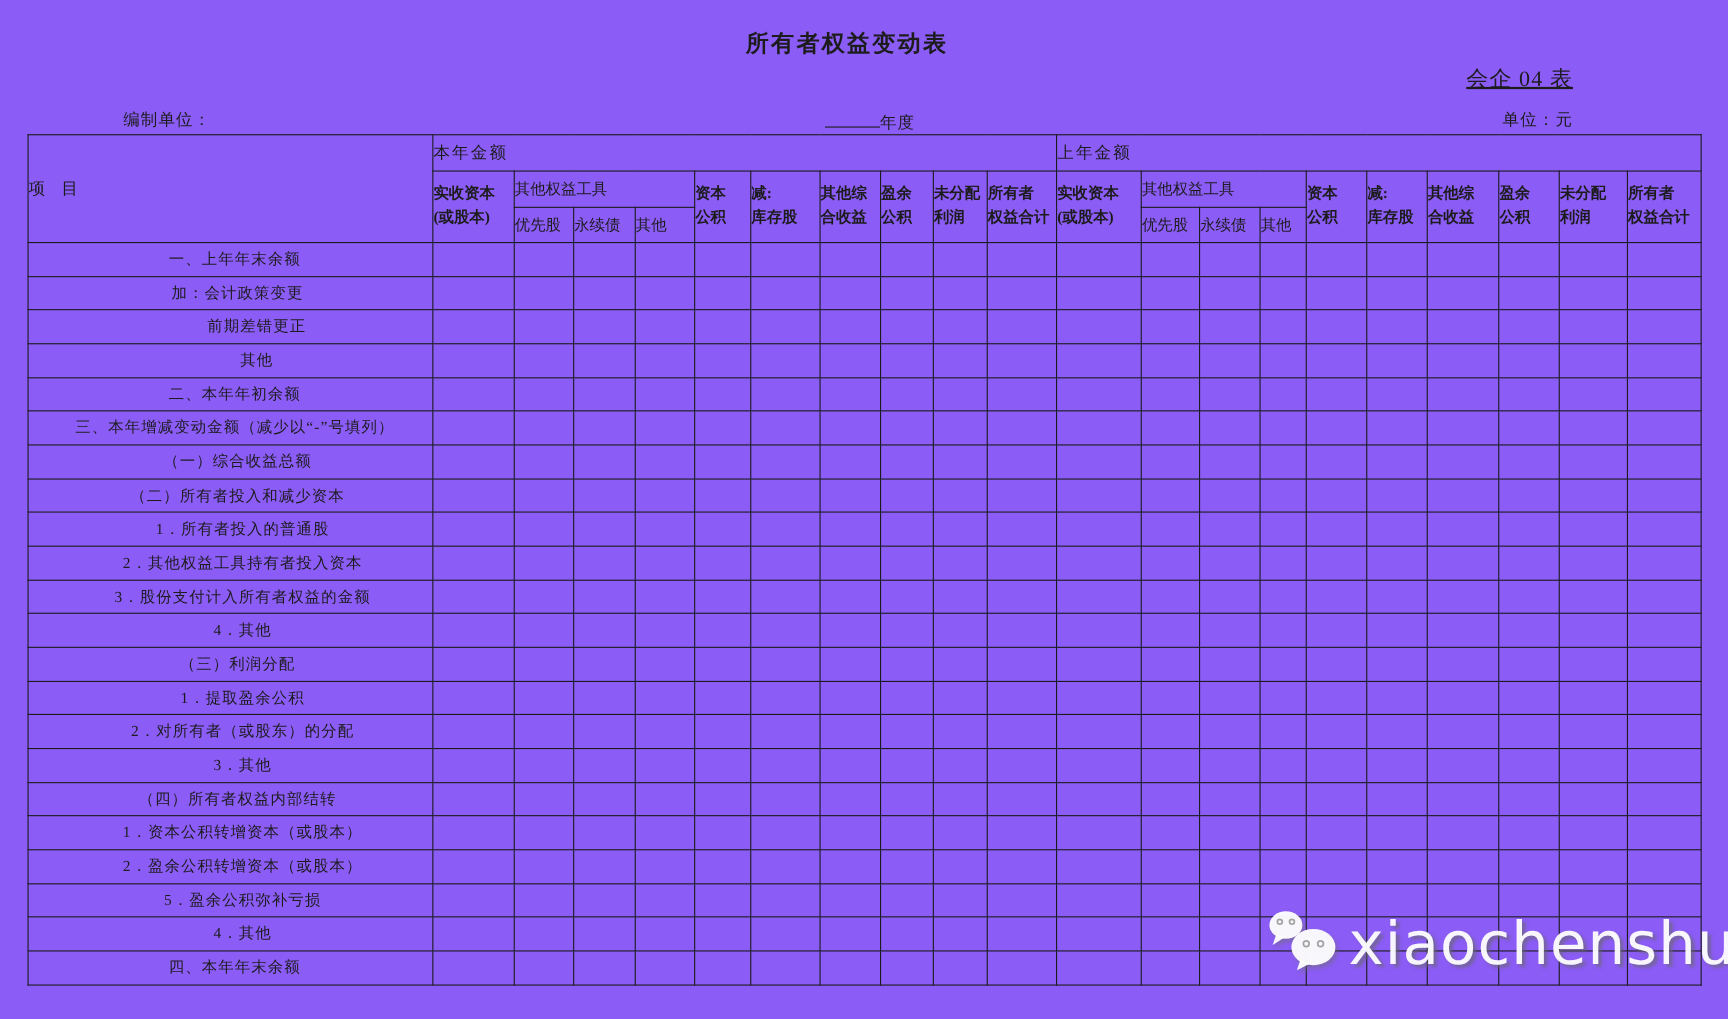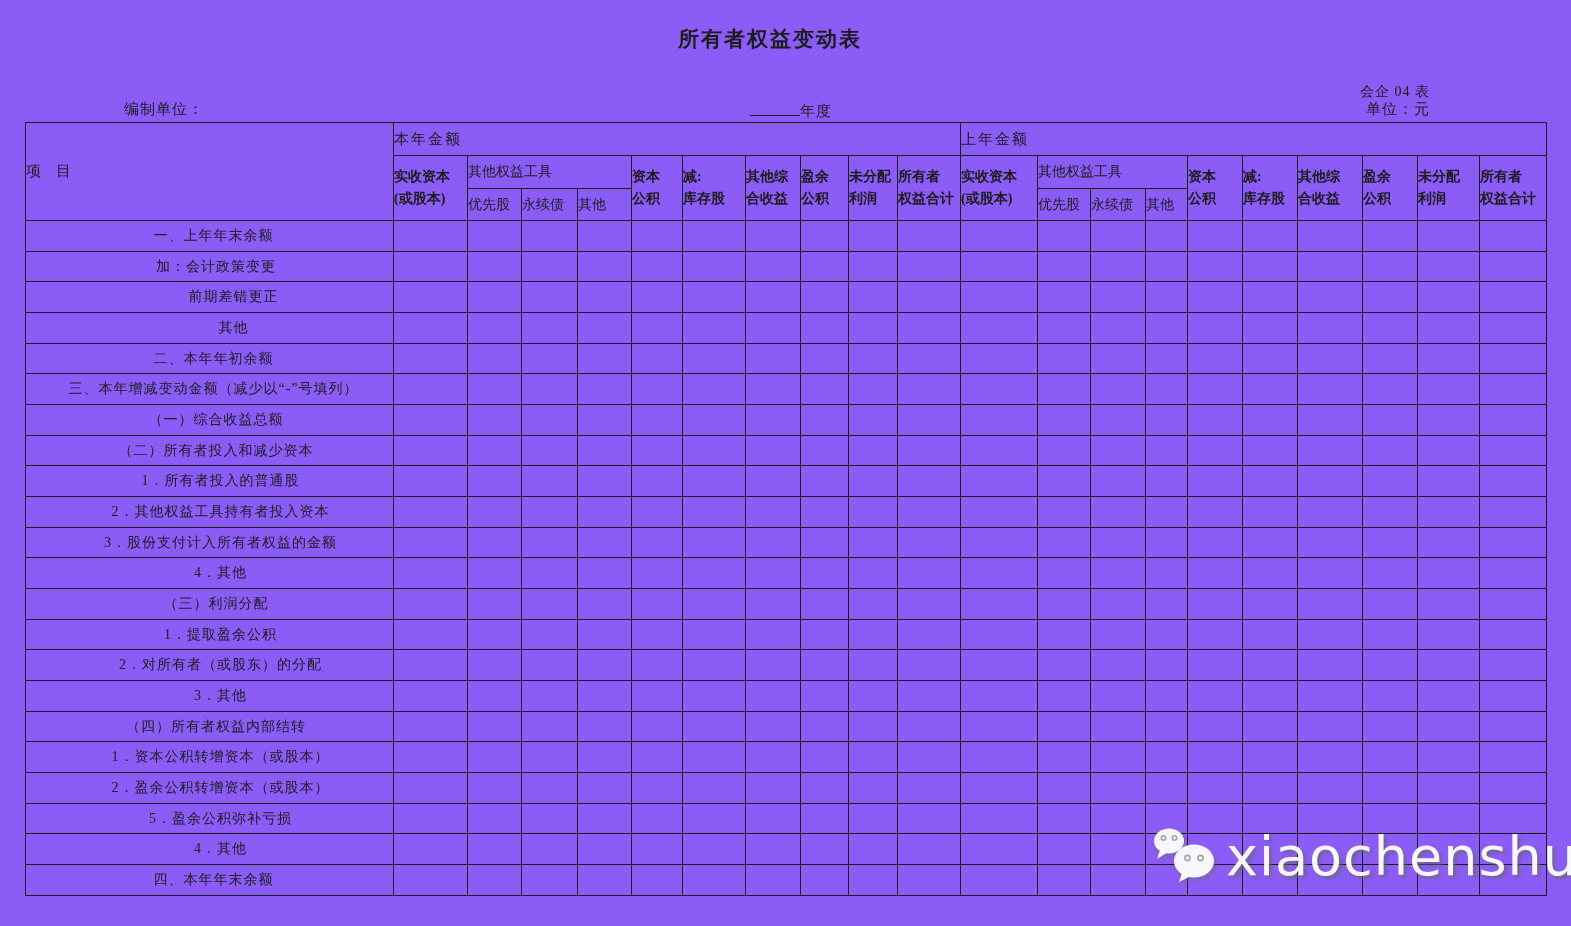--- a/index.html
+++ b/index.html
@@ -16,27 +16,28 @@
   .title {
     position: absolute;
     top: 25px; left: 0; width: 1540px;
     text-align: center;
     font-size: 21px;
     font-weight: bold;
     letter-spacing: 2px;
   }
   .form-code {
     position: absolute;
-    top: 83px; right: 141px;
-    font-size: 14px;
+    top: 58px; right: 141px;
+    font-size: 20px;
     letter-spacing: 1px;
+    text-decoration: underline;
   }
   .prepared-by {
     position: absolute;
-    top: 100px; left: 124px;
+    top: 100px; left: 112px;
     font-size: 15px;
     letter-spacing: 1px;
   }
   .year-line {
     position: absolute;
     top: 100px; left: 750px;
     font-size: 15px;
     letter-spacing: 1px;
   }
   .year-blank {

